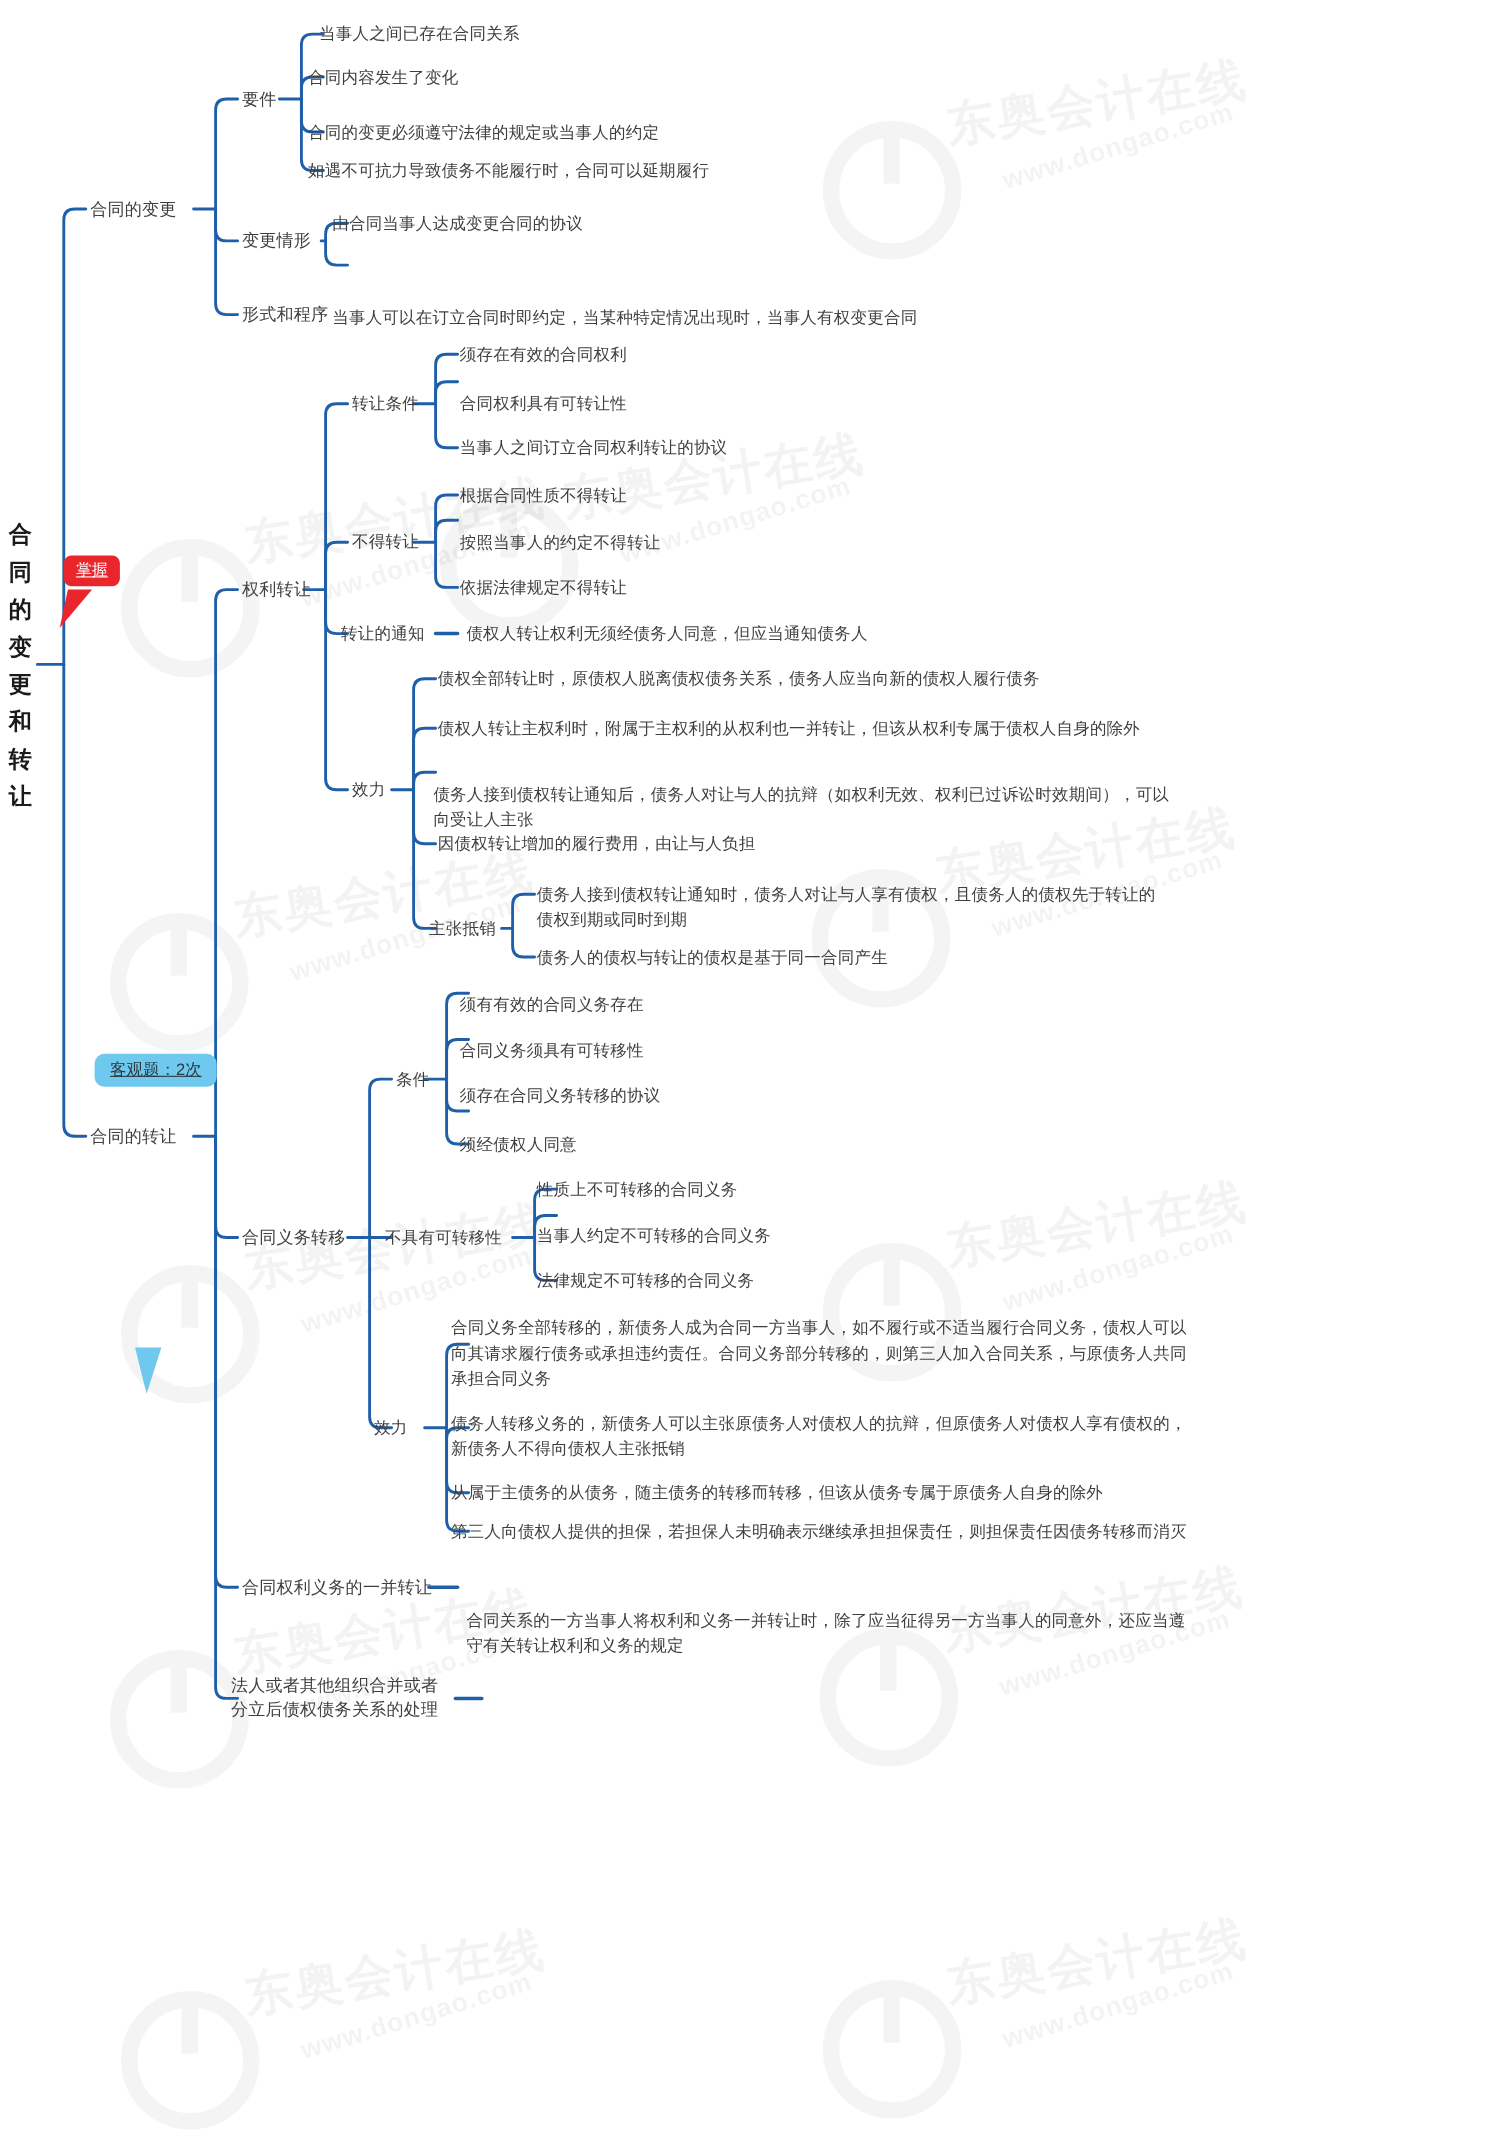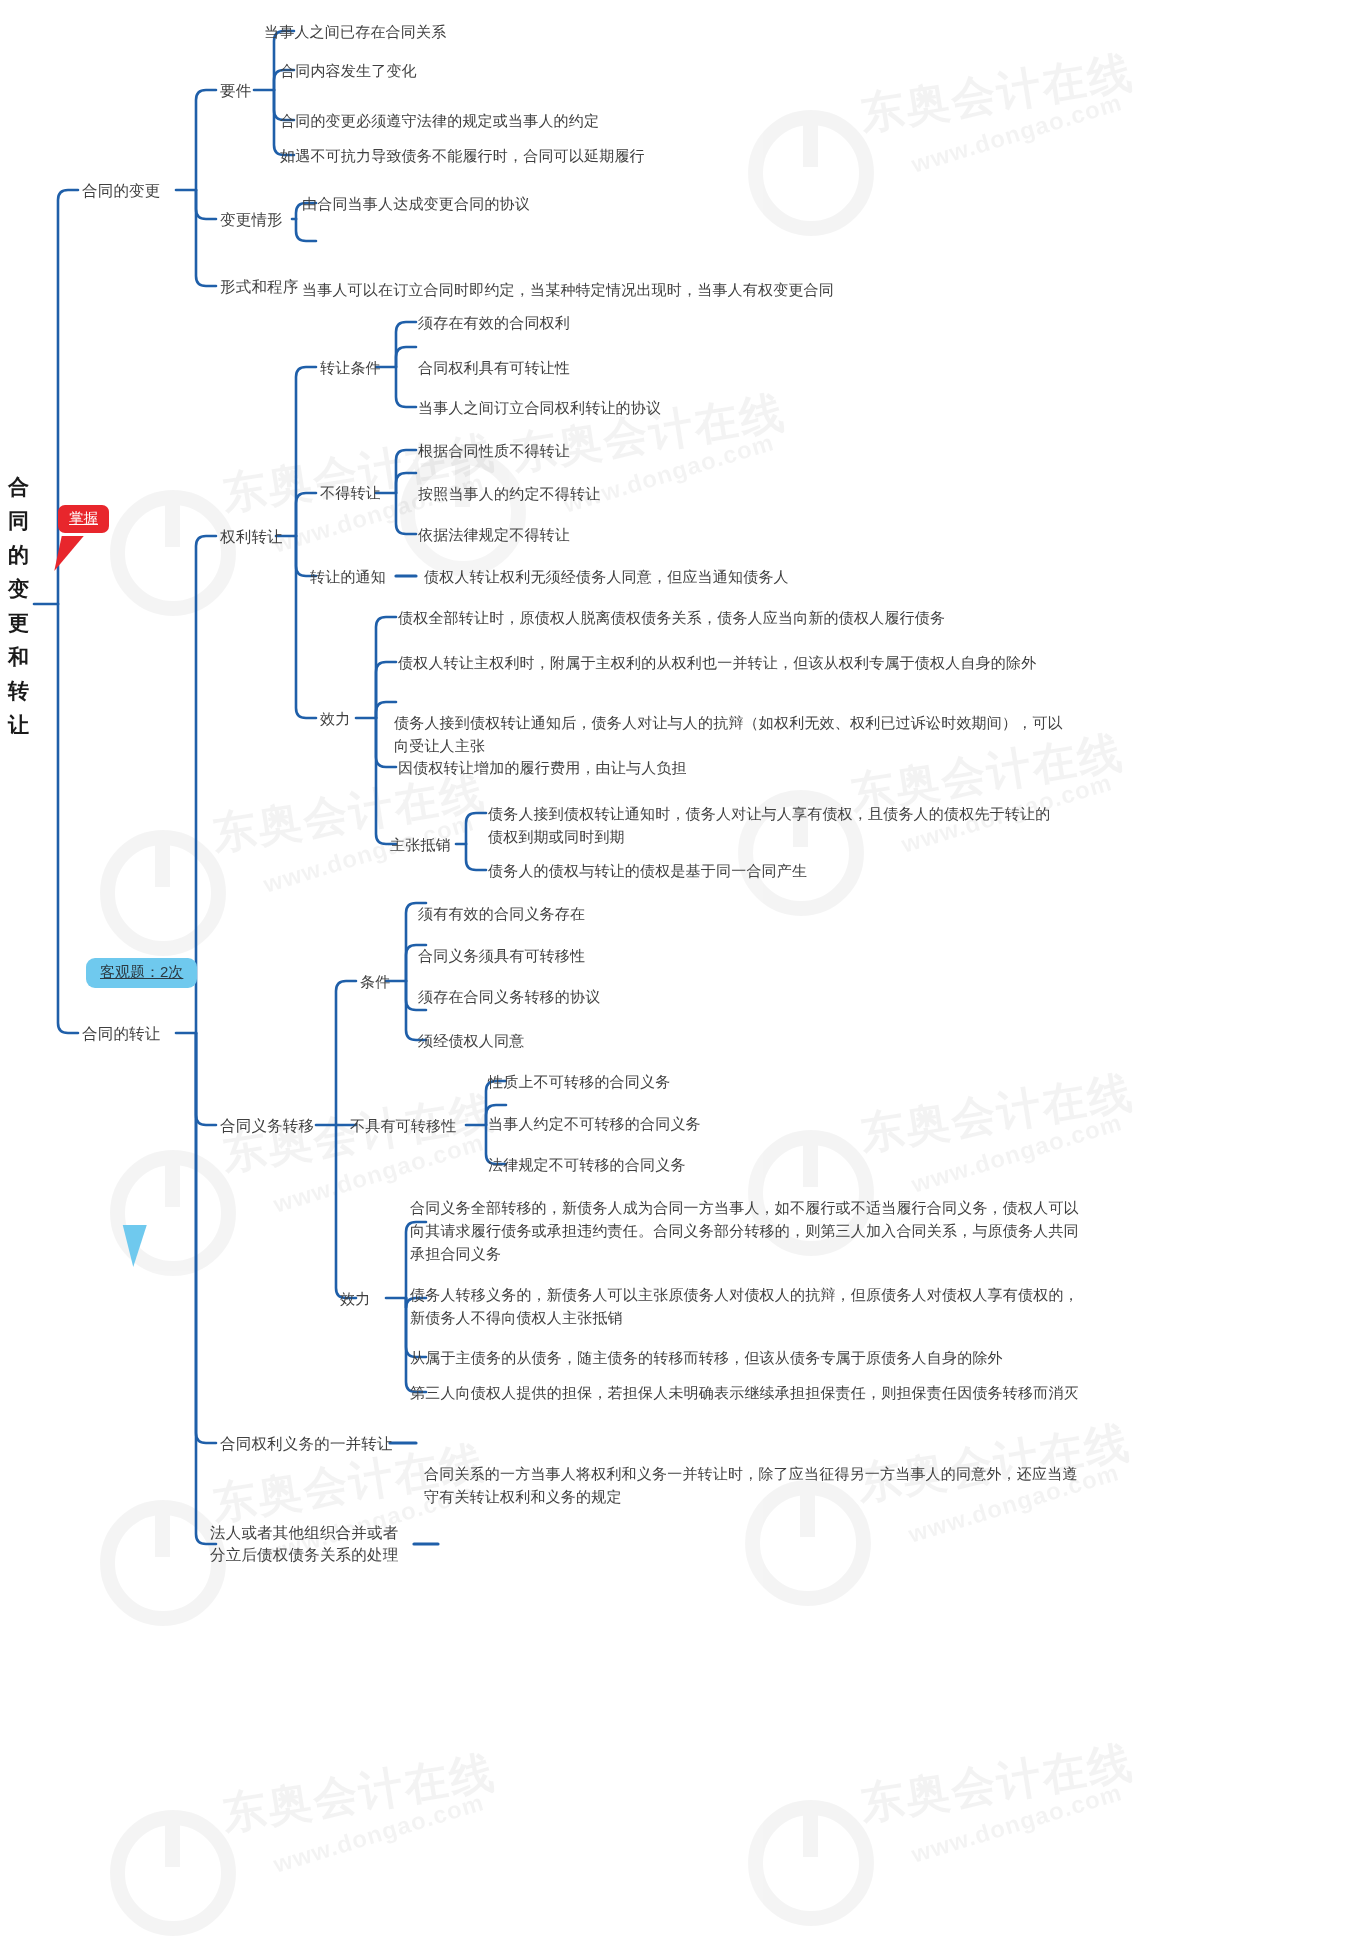--- a/index.html
+++ b/index.html
@@ -258,21 +258,21 @@
   <div class="badge-tail tail-blue"></div>
   <div class="badge blue" style="left:86px;top:958px;">客观题：2次</div>
 
   <div class="node lvl1" style="left:82px;top:179px;">合同的变更</div>
   <div class="node lvl1" style="left:82px;top:1022px;">合同的转让</div>
 
   <div class="node lvl2" style="left:220px;top:79px;">要件</div>
   <div class="node lvl2" style="left:220px;top:208px;">变更情形</div>
   <div class="node lvl2" style="left:220px;top:275px;">形式和程序</div>
 
-  <div class="node" style="left:264px;top:20px;">当事人之间已存在合同关系</div>
+  <div class="node" style="left:290px;top:20px;font-family:Liberation Serif, serif;">当事人之间已存在合同关系</div>
   <div class="node" style="left:280px;top:59px;">合同内容发生了变化</div>
   <div class="node" style="left:280px;top:109px;">合同的变更必须遵守法律的规定或当事人的约定</div>
   <div class="node" style="left:280px;top:144px;">如遇不可抗力导致债务不能履行时，合同可以延期履行</div>
 
   <div class="node" style="left:302px;top:192px;">由合同当事人达成变更合同的协议</div>
   <div class="node" style="left:302px;top:230px;margin-top:48px;">当事人可以在订立合同时即约定，当某种特定情况出现时，当事人有权变更合同</div>
 
   <div class="node lvl2" style="left:220px;top:525px;">权利转让</div>
   <div class="node lvl2" style="left:220px;top:1114px;">合同义务转移</div>
   <div class="node lvl2" style="left:220px;top:1432px;">合同权利义务的一并转让</div>

